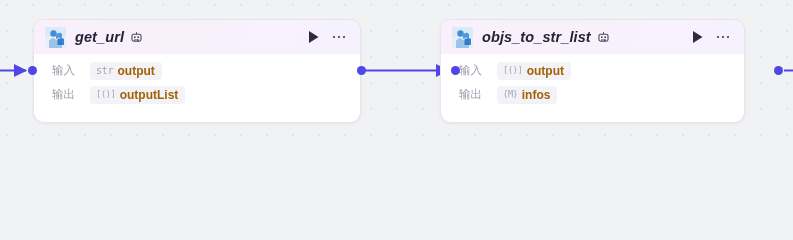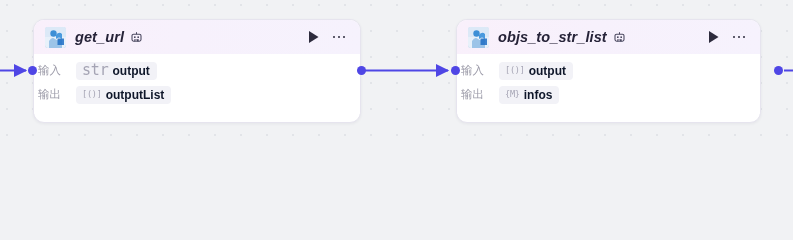--- a/index.html
+++ b/index.html
@@ -109,21 +109,21 @@
   }
   .more-btn i {
     width: 2.6px;
     height: 2.6px;
     border-radius: 50%;
     background: #2d2b3d;
     display: block;
   }
 
   .node-body {
-    padding: 6px 10px 9px 4px;
+    padding: 6px 10px 9px 18px;
     background: #ffffff;
   }
 
   .port-row {
     display: flex;
     align-items: center;
     height: 21px;
     margin-bottom: 3px;
   }
   .port-row:last-child { margin-bottom: 0; }
@@ -142,34 +142,34 @@
     gap: 4px;
     background: #f2f2f7;
     border-radius: 4px;
     padding: 2px 7px 2px 6px;
     height: 18px;
     box-sizing: border-box;
     margin-left: 6px;
   }
 
   .port-type {
-    font-size: 15px;
+    font-size: 10px;
     color: #a5a4b4;
     font-family: "DejaVu Sans Mono", monospace;
     letter-spacing: -0.2px;
     line-height: 1;
   }
   .port-type.glyph {
     font-size: 8.5px;
   }
 
   .port-name {
     font-size: 12px;
     font-weight: 600;
-    color: #0f172a;
+    color: #a16207;
     line-height: 1;
     white-space: nowrap;
   }
 
   
   .port-dot {
     position: absolute;
     width: 9px;
     height: 9px;
     border-radius: 50%;
@@ -247,21 +247,21 @@
           <span class="port-type glyph">[()]</span>
           <span class="port-name">outputList</span>
         </span>
       </div>
     </div>
   </div>
 
   <div class="port-dot" style="left:28px; top:66px;"></div>
   <div class="port-dot" style="left:357px; top:66px;"></div>
 
-  <div class="node" style="left:456px; top:19px; width:305px; height:104px;">
+  <div class="node" style="left:440px; top:19px; width:305px; height:104px;">
 
     <div class="node-header">
       <span class="node-icon">
         <svg width="21" height="21" viewBox="0 0 21 21">
           <rect width="21" height="21" fill="#e8f1fa"></rect>
           <rect x="0" y="0" width="21" height="10" fill="#dce9f7"></rect>
           <path d="M4 14 Q7 9 10 12 Q13 15 17 10 L17 21 L4 21 Z" fill="#9cc4e8"></path>
           <circle cx="8.5" cy="6.5" r="3.2" fill="#3d8fd6"></circle>
           <path d="M11 8 Q14 4 17 7 L17 12 Q14 9 11 12 Z" fill="#4a9ade"></path>
           <rect x="12.5" y="11.5" width="6.5" height="6.5" fill="#1f6fc4" opacity="0.85"></rect>

